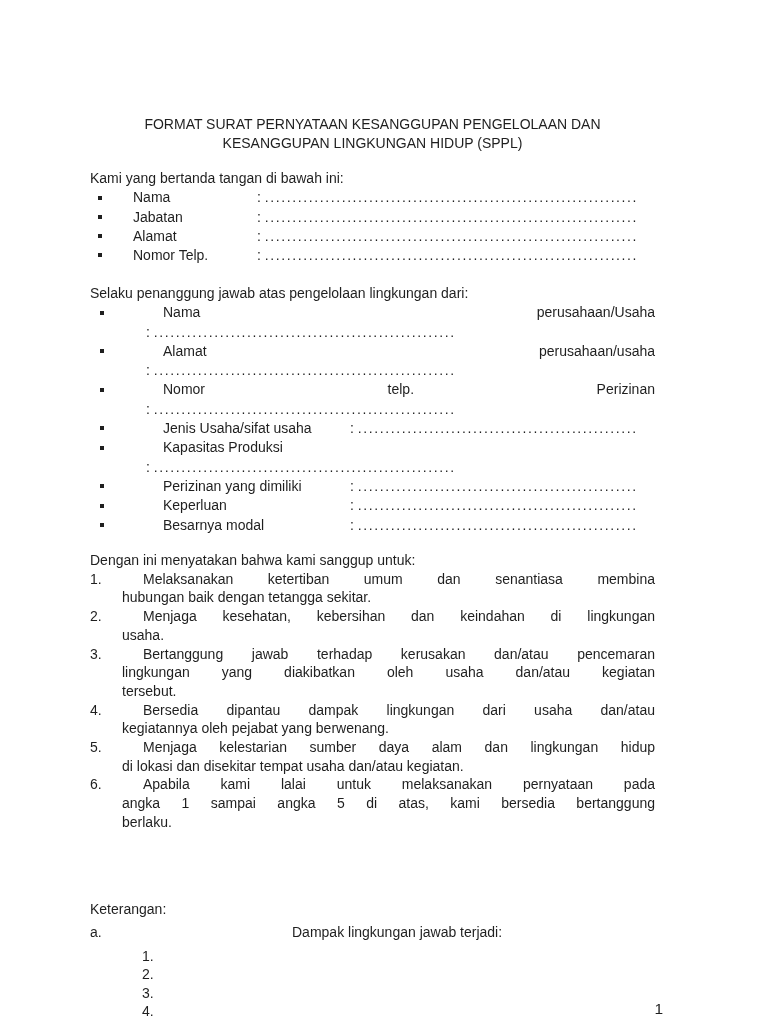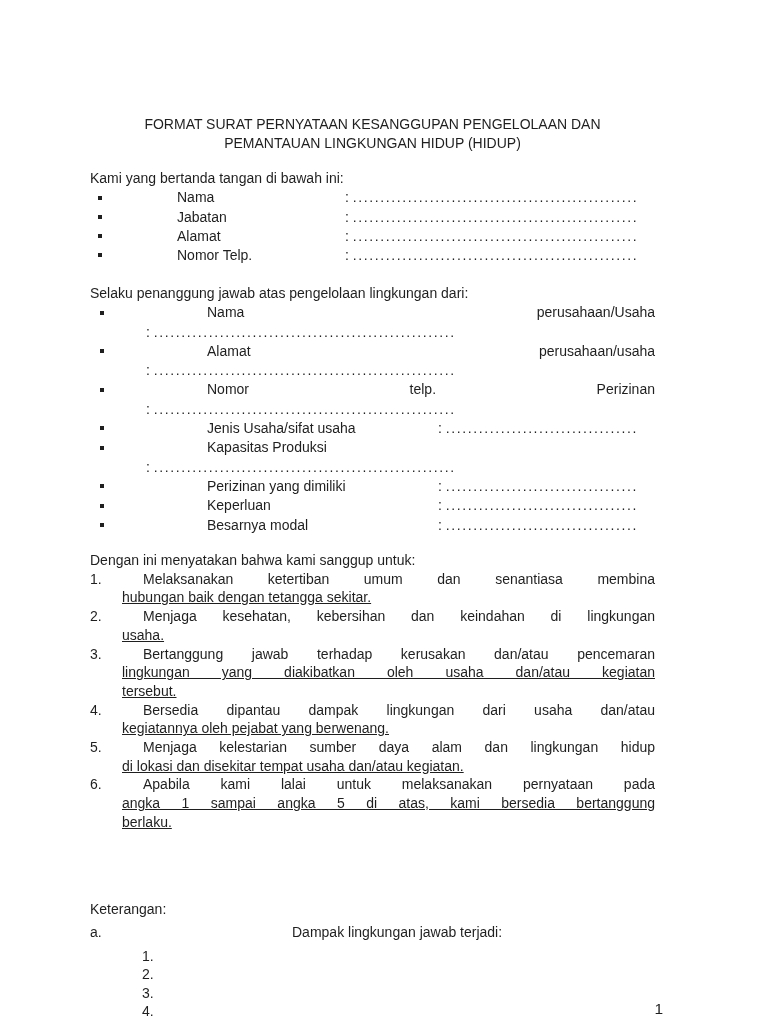--- a/index.html
+++ b/index.html
@@ -4,21 +4,21 @@
 <style>
   html,body{margin:0;padding:0;background:#ffffff;}
   body{width:768px;height:1024px;font-family:"Liberation Sans","DejaVu Sans",sans-serif;color:#1f1f1f;}
   .page{position:relative;width:768px;height:1024px;background:#fff;overflow:hidden;}
   .block{position:absolute;left:90px;width:565px;font-size:14px;line-height:19.3px;}
 
   
   .title{top:115px;text-align:center;}
 
   
-  .row{display:flex;align-items:center;gap:44px;}
+  .row{display:flex;align-items:center;}
   .bullet-col-1{flex:none;width:43px;padding-left:8px;box-sizing:border-box;}
   .bullet-col-2{flex:none;width:73px;padding-left:10px;box-sizing:border-box;}
   .sq{display:inline-block;width:4px;height:4px;background:#1f1f1f;vertical-align:middle;margin-bottom:2px;}
   .lab1{flex:none;width:124px;}
   .lab2{flex:none;width:187px;}
   .leader{flex:1 1 auto;overflow:hidden;white-space:nowrap;margin-right:18px;}
   .dots{letter-spacing:1.6px;}
 
   
   .sec2{top:284px;}
@@ -27,40 +27,40 @@
   .sub-leader{width:307px;overflow:hidden;white-space:nowrap;}
 
   
   .sec1{top:169px;}
 
   
   .sec3{top:551px;line-height:18.7px;}
   .oli .l{text-align:justify;}
   .oli .l.fill{text-align-last:justify;}
   .oli .num{display:inline-block;width:32px;margin-right:21px;}
-  .oli .cont{margin-left:32px;text-decoration:underline;}
+  .oli .cont{margin-left:32px;}
 
   
   .notes{top:900px;}
   .ket-a{display:flex;margin-top:4px;}
   .ket-a .a-label{flex:none;width:202px;}
   .ket-subs{margin-top:4px;line-height:18.6px;}
   .ket-sub{margin-left:52px;display:flex;}
   .ket-sub .n{flex:none;width:17px;margin-right:9px;}
 
   .pageno{position:absolute;top:1000px;left:90px;width:573px;text-align:right;font-size:15.5px;}
 </style>
 </head>
 <body>
 
 <div class="page">
 
   <div class="block title">
     <div>FORMAT SURAT PERNYATAAN KESANGGUPAN PENGELOLAAN DAN</div>
-    <div>PEMANTAUAN LINGKUNGAN HIDUP (HIDUP)</div>
+    <div>KESANGGUPAN LINGKUNGAN HIDUP (SPPL)</div>
   </div>
 
   <div class="block sec1">
     <div>Kami yang bertanda tangan di bawah ini:</div>
 
     <div class="row">
       <span class="bullet-col-1"><span class="sq"></span></span>
       <span class="lab1">Nama</span>
       <span class="leader"><span>:</span> <span class="dots">......................................................................................................................................................</span></span>
     </div>

